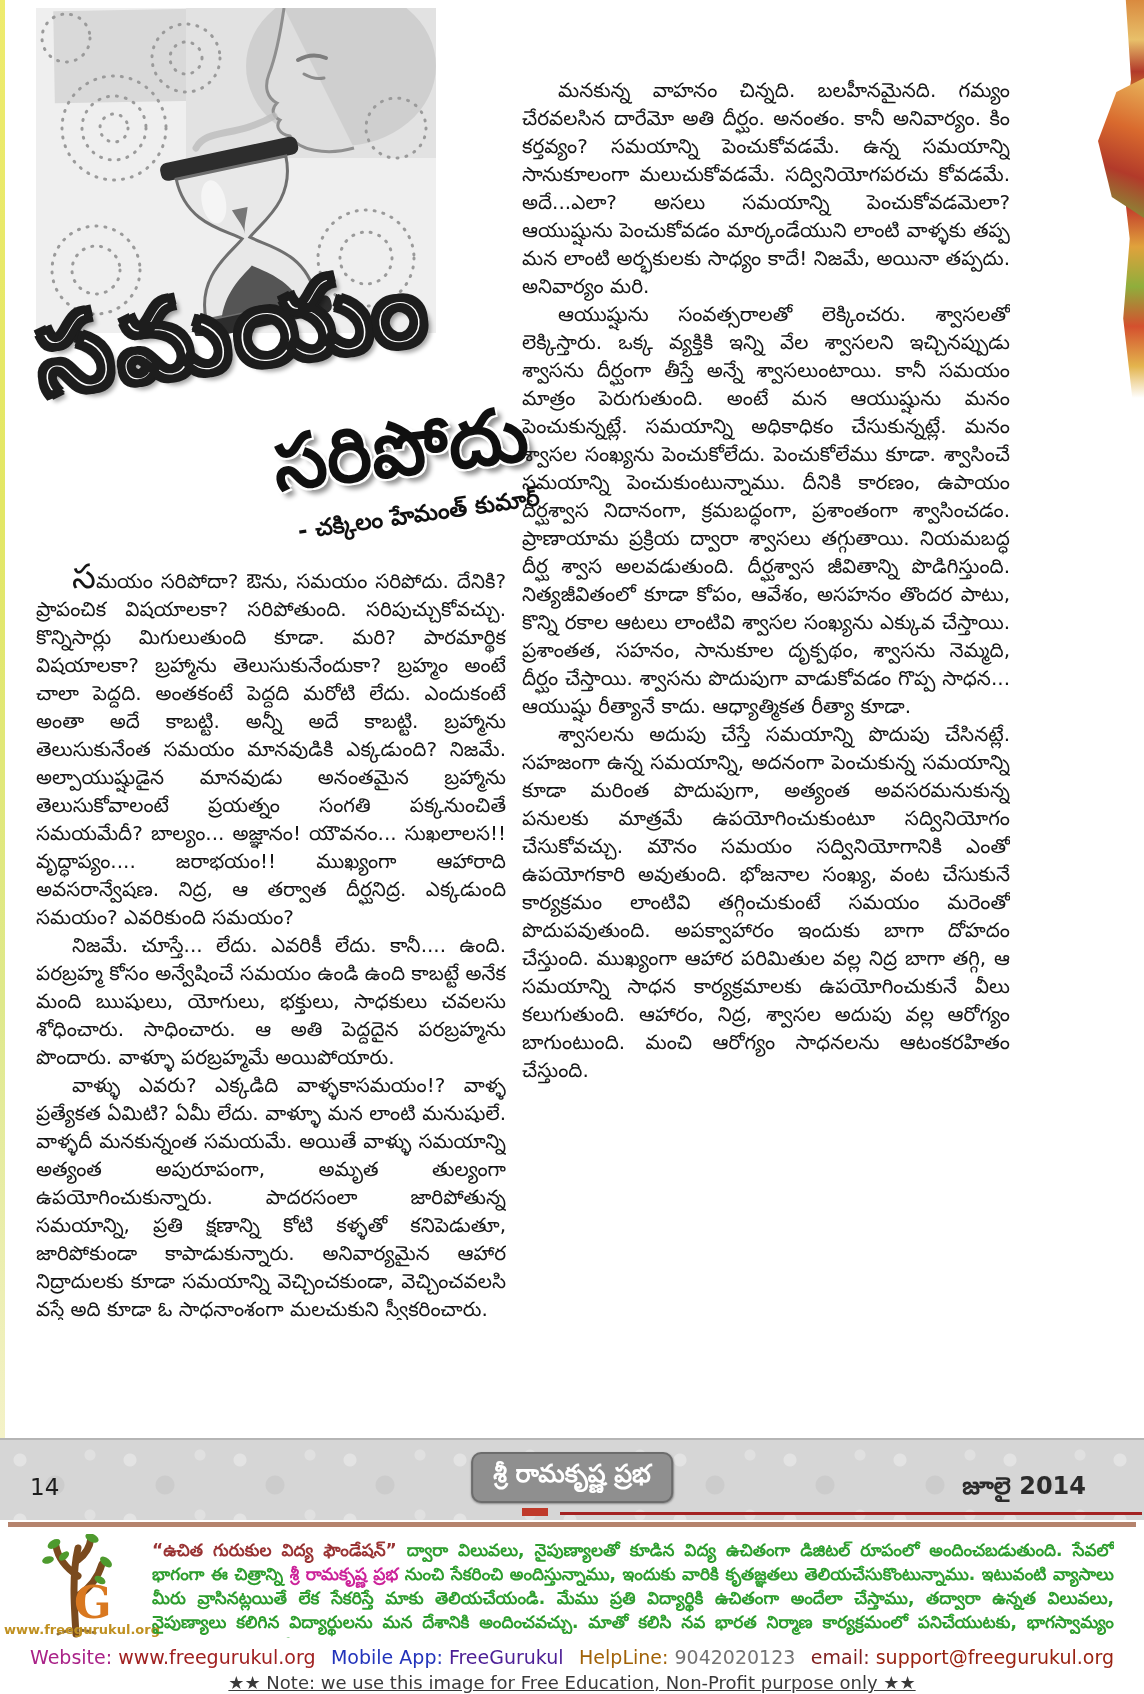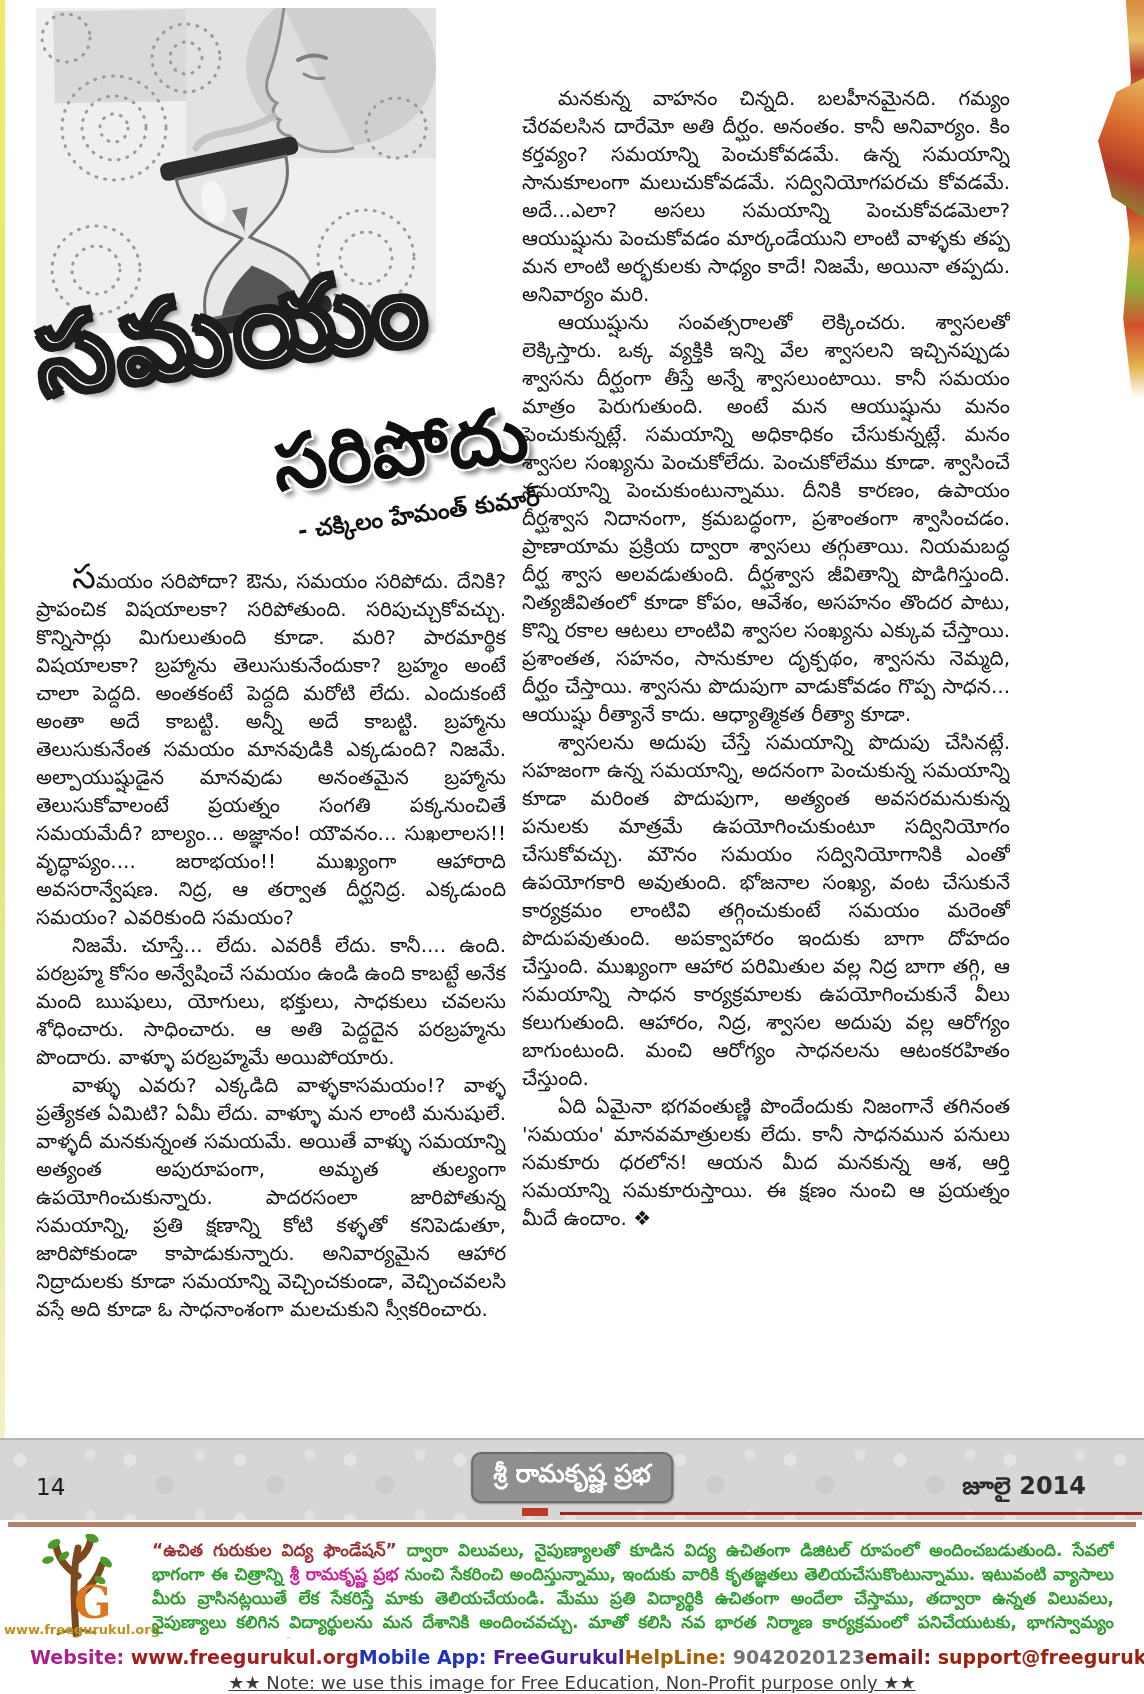--- a/index.html
+++ b/index.html
@@ -29,49 +29,49 @@
   .title-2 { position:absolute; left:268px; top:420px; width:340px;
     font-size:76px; font-weight:bold; color:#101010;
     transform:rotate(-7deg); transform-origin:left top;
     text-shadow:-2px -2px 0 #fff,2px -2px 0 #fff,-2px 2px 0 #fff,2px 2px 0 #fff,5px 6px 5px rgba(0,0,0,.45); }
   .byline { position:absolute; left:296px; top:518px; width:280px;
     font-size:23px; font-weight:600; color:#111;
     transform:rotate(-8deg); transform-origin:left top; }
   
   .col { position:absolute; text-align:justify; font-size:20px; line-height:28px; color:#161616; overflow:hidden; }
   .col-left  { left:36px;  top:562px; width:470px; height:758px; }
-  .col-right { left:522px; top:84px;  width:488px; height:1238px; }
+  .col-right { left:522px; top:76px;  width:488px; height:1238px; }
   .col p { text-indent:36px; margin:0; }
   .col p.dropcap::first-letter { font-size:34px; font-weight:500; }
   
   .footer-line { position:absolute; left:0; top:1438px; width:1144px; height:2px; background:#b5b5b5; }
   .footer-bar { position:absolute; left:0; top:1440px; width:1144px; height:80px;
     background-color:#d6d6d6;
     background-image:radial-gradient(circle at 20px 20px, #e3e3e3 6px, transparent 7px),
                      radial-gradient(circle at 55px 45px, #cccccc 9px, transparent 10px),
                      radial-gradient(circle at 90px 15px, #e0e0e0 5px, transparent 6px);
     background-size:110px 60px; }
-  .page-num { position:absolute; left:36px; top:1474px; font-size:23px; color:#1c1c1c; }
+  .page-num { position:absolute; left:30px; top:1474px; font-size:23px; color:#1c1c1c; }
   .mag-badge { position:absolute; left:50%; top:1452px; transform:translateX(-50%);
     background:#8f8f8f; color:#ffffff; border:2px solid #6c6c6c; border-radius:10px;
     padding:5px 20px 7px; font-size:25px; font-weight:bold; white-space:nowrap;
     box-shadow:0 1px 2px rgba(0,0,0,.35); }
   .issue { position:absolute; right:58px; top:1472px; font-size:24px; color:#2b2b2b;font-weight:bold; }
   
   .promo-redline { position:absolute; left:560px; top:1512px; width:582px; height:3px; background:#a32222; }
   .promo-redsq { position:absolute; left:522px; top:1508px; width:26px; height:8px; background:#c03a2a; }
   .promo-rule { position:absolute; left:8px; top:1522px; width:1128px; height:5px; background:#b5836d; }
   .logo-wrap { position:absolute; left:18px; top:1534px; width:128px; height:104px; }
   .logo-caption { position:absolute; left:4px; top:1622px; width:150px;
     font-size:13px; font-weight:bold; color:#c09020; }
   .promo-text { position:absolute; left:152px; top:1538px; width:962px; height:100px;
     font-size:17px; line-height:24px; text-align:justify; color:#2e9e2e; font-weight:600; overflow:hidden; }
   .seg-maroon { color:#993333; } .seg-green { color:#2e9e2e; } .seg-magenta { color:#cc2299; }
   .contacts { position:absolute; left:30px; top:1646px; width:1084px;
-    display:flex; justify-content:space-between; font-size:19px; font-weight:bold; white-space:nowrap; }
+    display:flex; justify-content:space-between; font-size:19px; font-weight:normal; white-space:nowrap; }
   .c0 .lbl{color:#aa2288;} .c0 .val{color:#a02020;}
   .c1 .lbl{color:#2233bb;text-align:right;} .c1 .val{color:#4c1d95;}
   .c2 .lbl{color:#a16207;} .c2 .val{color:#737373;}
   .c3 .lbl{color:#7f1d1d;} .c3 .val{color:#992211;}
   .note-line { position:absolute; left:0; top:1672px; width:1144px; text-align:center;
     font-size:18px; color:#3a3a3a;text-decoration:underline; }
 </style>
 </head>
 <body>
 
@@ -125,21 +125,20 @@
 
 <div class="col col-left">
   <p class="dropcap">సమయం సరిపోదా? ఔను, సమయం సరిపోదు. దేనికి? ప్రాపంచిక విషయాలకా? సరిపోతుంది. సరిపుచ్చుకోవచ్చు. కొన్నిసార్లు మిగులుతుంది కూడా. మరి? పారమార్థిక విషయాలకా? బ్రహ్మాను తెలుసుకునేందుకా? బ్రహ్మం అంటే చాలా పెద్దది. అంతకంటే పెద్దది మరోటి లేదు. ఎందుకంటే అంతా అదే కాబట్టి. అన్నీ అదే కాబట్టి. బ్రహ్మాను తెలుసుకునేంత సమయం మానవుడికి ఎక్కడుంది? నిజమే. అల్పాయుష్షుడైన మానవుడు అనంతమైన బ్రహ్మాను తెలుసుకోవాలంటే ప్రయత్నం సంగతి పక్కనుంచితే సమయమేదీ? బాల్యం... అజ్ఞానం! యౌవనం... సుఖలాలస!! వృద్ధాప్యం.... జరాభయం!! ముఖ్యంగా ఆహారాది అవసరాన్వేషణ. నిద్ర, ఆ తర్వాత దీర్ఘనిద్ర. ఎక్కడుంది సమయం? ఎవరికుంది సమయం?</p>
   <p>నిజమే. చూస్తే... లేదు. ఎవరికీ లేదు. కానీ.... ఉంది. పరబ్రహ్మ కోసం అన్వేషించే సమయం ఉండి ఉంది కాబట్టే అనేక మంది ఋషులు, యోగులు, భక్తులు, సాధకులు చవలసు శోధించారు. సాధించారు. ఆ అతి పెద్దదైన పరబ్రహ్మను పొందారు. వాళ్ళూ పరబ్రహ్మమే అయిపోయారు.</p>
   <p>వాళ్ళు ఎవరు? ఎక్కడిది వాళ్ళకాసమయం!? వాళ్ళ ప్రత్యేకత ఏమిటి? ఏమీ లేదు. వాళ్ళూ మన లాంటి మనుషులే. వాళ్ళదీ మనకున్నంత సమయమే. అయితే వాళ్ళు సమయాన్ని అత్యంత అపురూపంగా, అమృత తుల్యంగా ఉపయోగించుకున్నారు. పాదరసంలా జారిపోతున్న సమయాన్ని, ప్రతి క్షణాన్ని కోటి కళ్ళతో కనిపెడుతూ, జారిపోకుండా కాపాడుకున్నారు. అనివార్యమైన ఆహార నిద్రాదులకు కూడా సమయాన్ని వెచ్చించకుండా, వెచ్చించవలసి వస్తే అది కూడా ఓ సాధనాంశంగా మలచుకుని స్వీకరించారు.</p>
 </div>
 <div class="col col-right">
   <p>మనకున్న వాహనం చిన్నది. బలహీనమైనది. గమ్యం చేరవలసిన దారేమో అతి దీర్ఘం. అనంతం. కానీ అనివార్యం. కిం కర్తవ్యం? సమయాన్ని పెంచుకోవడమే. ఉన్న సమయాన్ని సానుకూలంగా మలుచుకోవడమే. సద్వినియోగపరచు కోవడమే. అదే...ఎలా? అసలు సమయాన్ని పెంచుకోవడమెలా? ఆయుష్షును పెంచుకోవడం మార్కండేయుని లాంటి వాళ్ళకు తప్ప మన లాంటి అర్భకులకు సాధ్యం కాదే! నిజమే, అయినా తప్పదు. అనివార్యం మరి.</p>
   <p>ఆయుష్షును సంవత్సరాలతో లెక్కించరు. శ్వాసలతో లెక్కిస్తారు. ఒక్క వ్యక్తికి ఇన్ని వేల శ్వాసలని ఇచ్చినప్పుడు శ్వాసను దీర్ఘంగా తీస్తే అన్నే శ్వాసలుంటాయి. కానీ సమయం మాత్రం పెరుగుతుంది. అంటే మన ఆయుష్షును మనం పెంచుకున్నట్లే. సమయాన్ని అధికాధికం చేసుకున్నట్లే. మనం శ్వాసల సంఖ్యను పెంచుకోలేదు. పెంచుకోలేము కూడా. శ్వాసించే సమయాన్ని పెంచుకుంటున్నాము. దీనికి కారణం, ఉపాయం దీర్ఘశ్వాస నిదానంగా, క్రమబద్ధంగా, ప్రశాంతంగా శ్వాసించడం. ప్రాణాయామ ప్రక్రియ ద్వారా శ్వాసలు తగ్గుతాయి. నియమబద్ధ దీర్ఘ శ్వాస అలవడుతుంది. దీర్ఘశ్వాస జీవితాన్ని పొడిగిస్తుంది. నిత్యజీవితంలో కూడా కోపం, ఆవేశం, అసహనం తొందర పాటు, కొన్ని రకాల ఆటలు లాంటివి శ్వాసల సంఖ్యను ఎక్కువ చేస్తాయి. ప్రశాంతత, సహనం, సానుకూల దృక్పథం, శ్వాసను నెమ్మది, దీర్ఘం చేస్తాయి. శ్వాసను పొదుపుగా వాడుకోవడం గొప్ప సాధన... ఆయుష్షు రీత్యానే కాదు. ఆధ్యాత్మికత రీత్యా కూడా.</p>
   <p>శ్వాసలను అదుపు చేస్తే సమయాన్ని పొదుపు చేసినట్లే. సహజంగా ఉన్న సమయాన్ని, అదనంగా పెంచుకున్న సమయాన్ని కూడా మరింత పొదుపుగా, అత్యంత అవసరమనుకున్న పనులకు మాత్రమే ఉపయోగించుకుంటూ సద్వినియోగం చేసుకోవచ్చు. మౌనం సమయం సద్వినియోగానికి ఎంతో ఉపయోగకారి అవుతుంది. భోజనాల సంఖ్య, వంట చేసుకునే కార్యక్రమం లాంటివి తగ్గించుకుంటే సమయం మరెంతో పొదుపవుతుంది. అపక్వాహారం ఇందుకు బాగా దోహదం చేస్తుంది. ముఖ్యంగా ఆహార పరిమితుల వల్ల నిద్ర బాగా తగ్గి, ఆ సమయాన్ని సాధన కార్యక్రమాలకు ఉపయోగించుకునే వీలు కలుగుతుంది. ఆహారం, నిద్ర, శ్వాసల అదుపు వల్ల ఆరోగ్యం బాగుంటుంది. మంచి ఆరోగ్యం సాధనలను ఆటంకరహితం చేస్తుంది.</p>
-  <p>ఏది ఏమైనా భగవంతుణ్ణి పొందేందుకు నిజంగానే తగినంత 'సమయం' మానవమాత్రులకు లేదు. కానీ సాధనమున పనులు సమకూరు ధరలోన! ఆయన మీద మనకున్న ఆశ, ఆర్తి సమయాన్ని సమకూరుస్తాయి. ఈ క్షణం నుంచి ఆ ప్రయత్నం మీదే ఉందాం. ❖</p>
 </div>
 
 <div class="footer-line"></div>
 <div class="footer-bar"></div>
 <div class="page-num">14</div>
 <div class="mag-badge">శ్రీ రామకృష్ణ ప్రభ</div>
 <div class="issue">జూలై 2014</div>
 
 <div class="promo-redsq"></div>
 <div class="promo-redline"></div>

